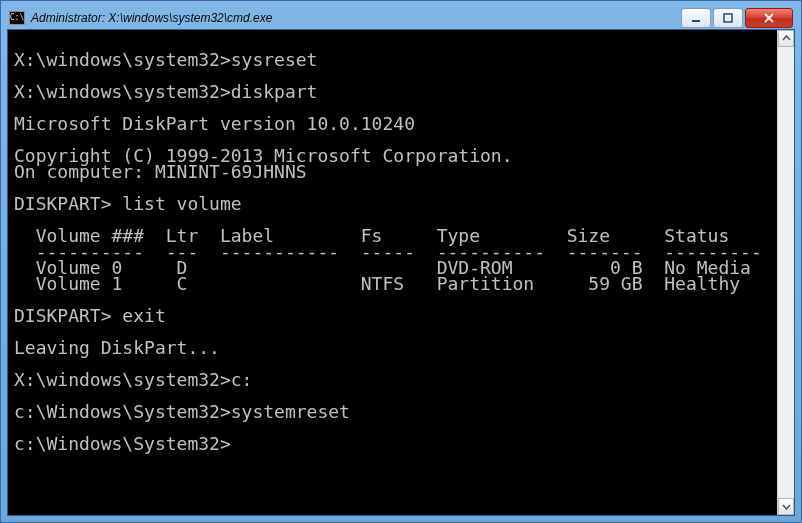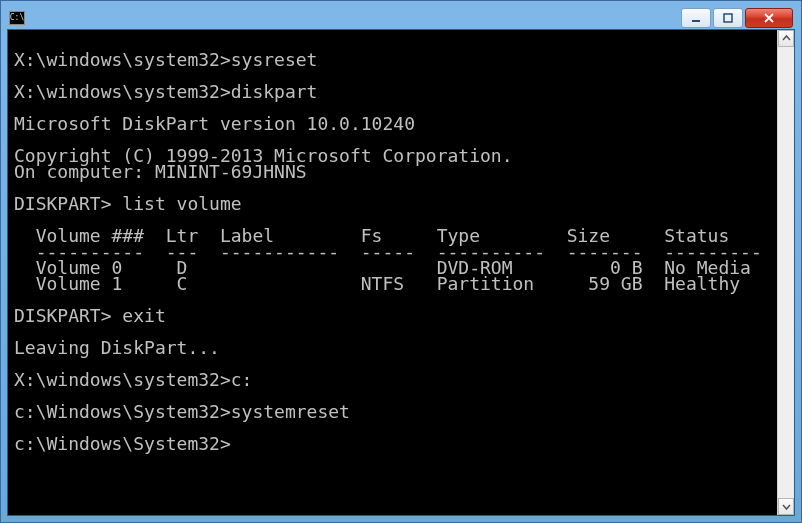--- a/index.html
+++ b/index.html
@@ -77,20 +77,21 @@
     .sb-track { flex: 1; background: #efefef; }
   </style>
 </head>
 <body>
 
 <div class="window">
   <div class="titlebar">
     <div class="cmd-icon">
       <span>C:\</span>
     </div>
+    <div class="title-text">Administrator: X:\windows\system32\cmd.exe</div>
     <div class="spacer"></div>
     <div class="win-buttons">
       <div class="win-btn">
         <svg width="10" height="10" viewBox="0 0 10 10">
             <rect x="1" y="7" width="8" height="2" fill="currentColor"></rect>
           </svg>
       </div>
       <div class="win-btn">
         <svg width="10" height="10" viewBox="0 0 10 10">
             <rect x="1" y="1" width="8" height="8" fill="none" stroke="currentColor" stroke-width="1.5"></rect>

